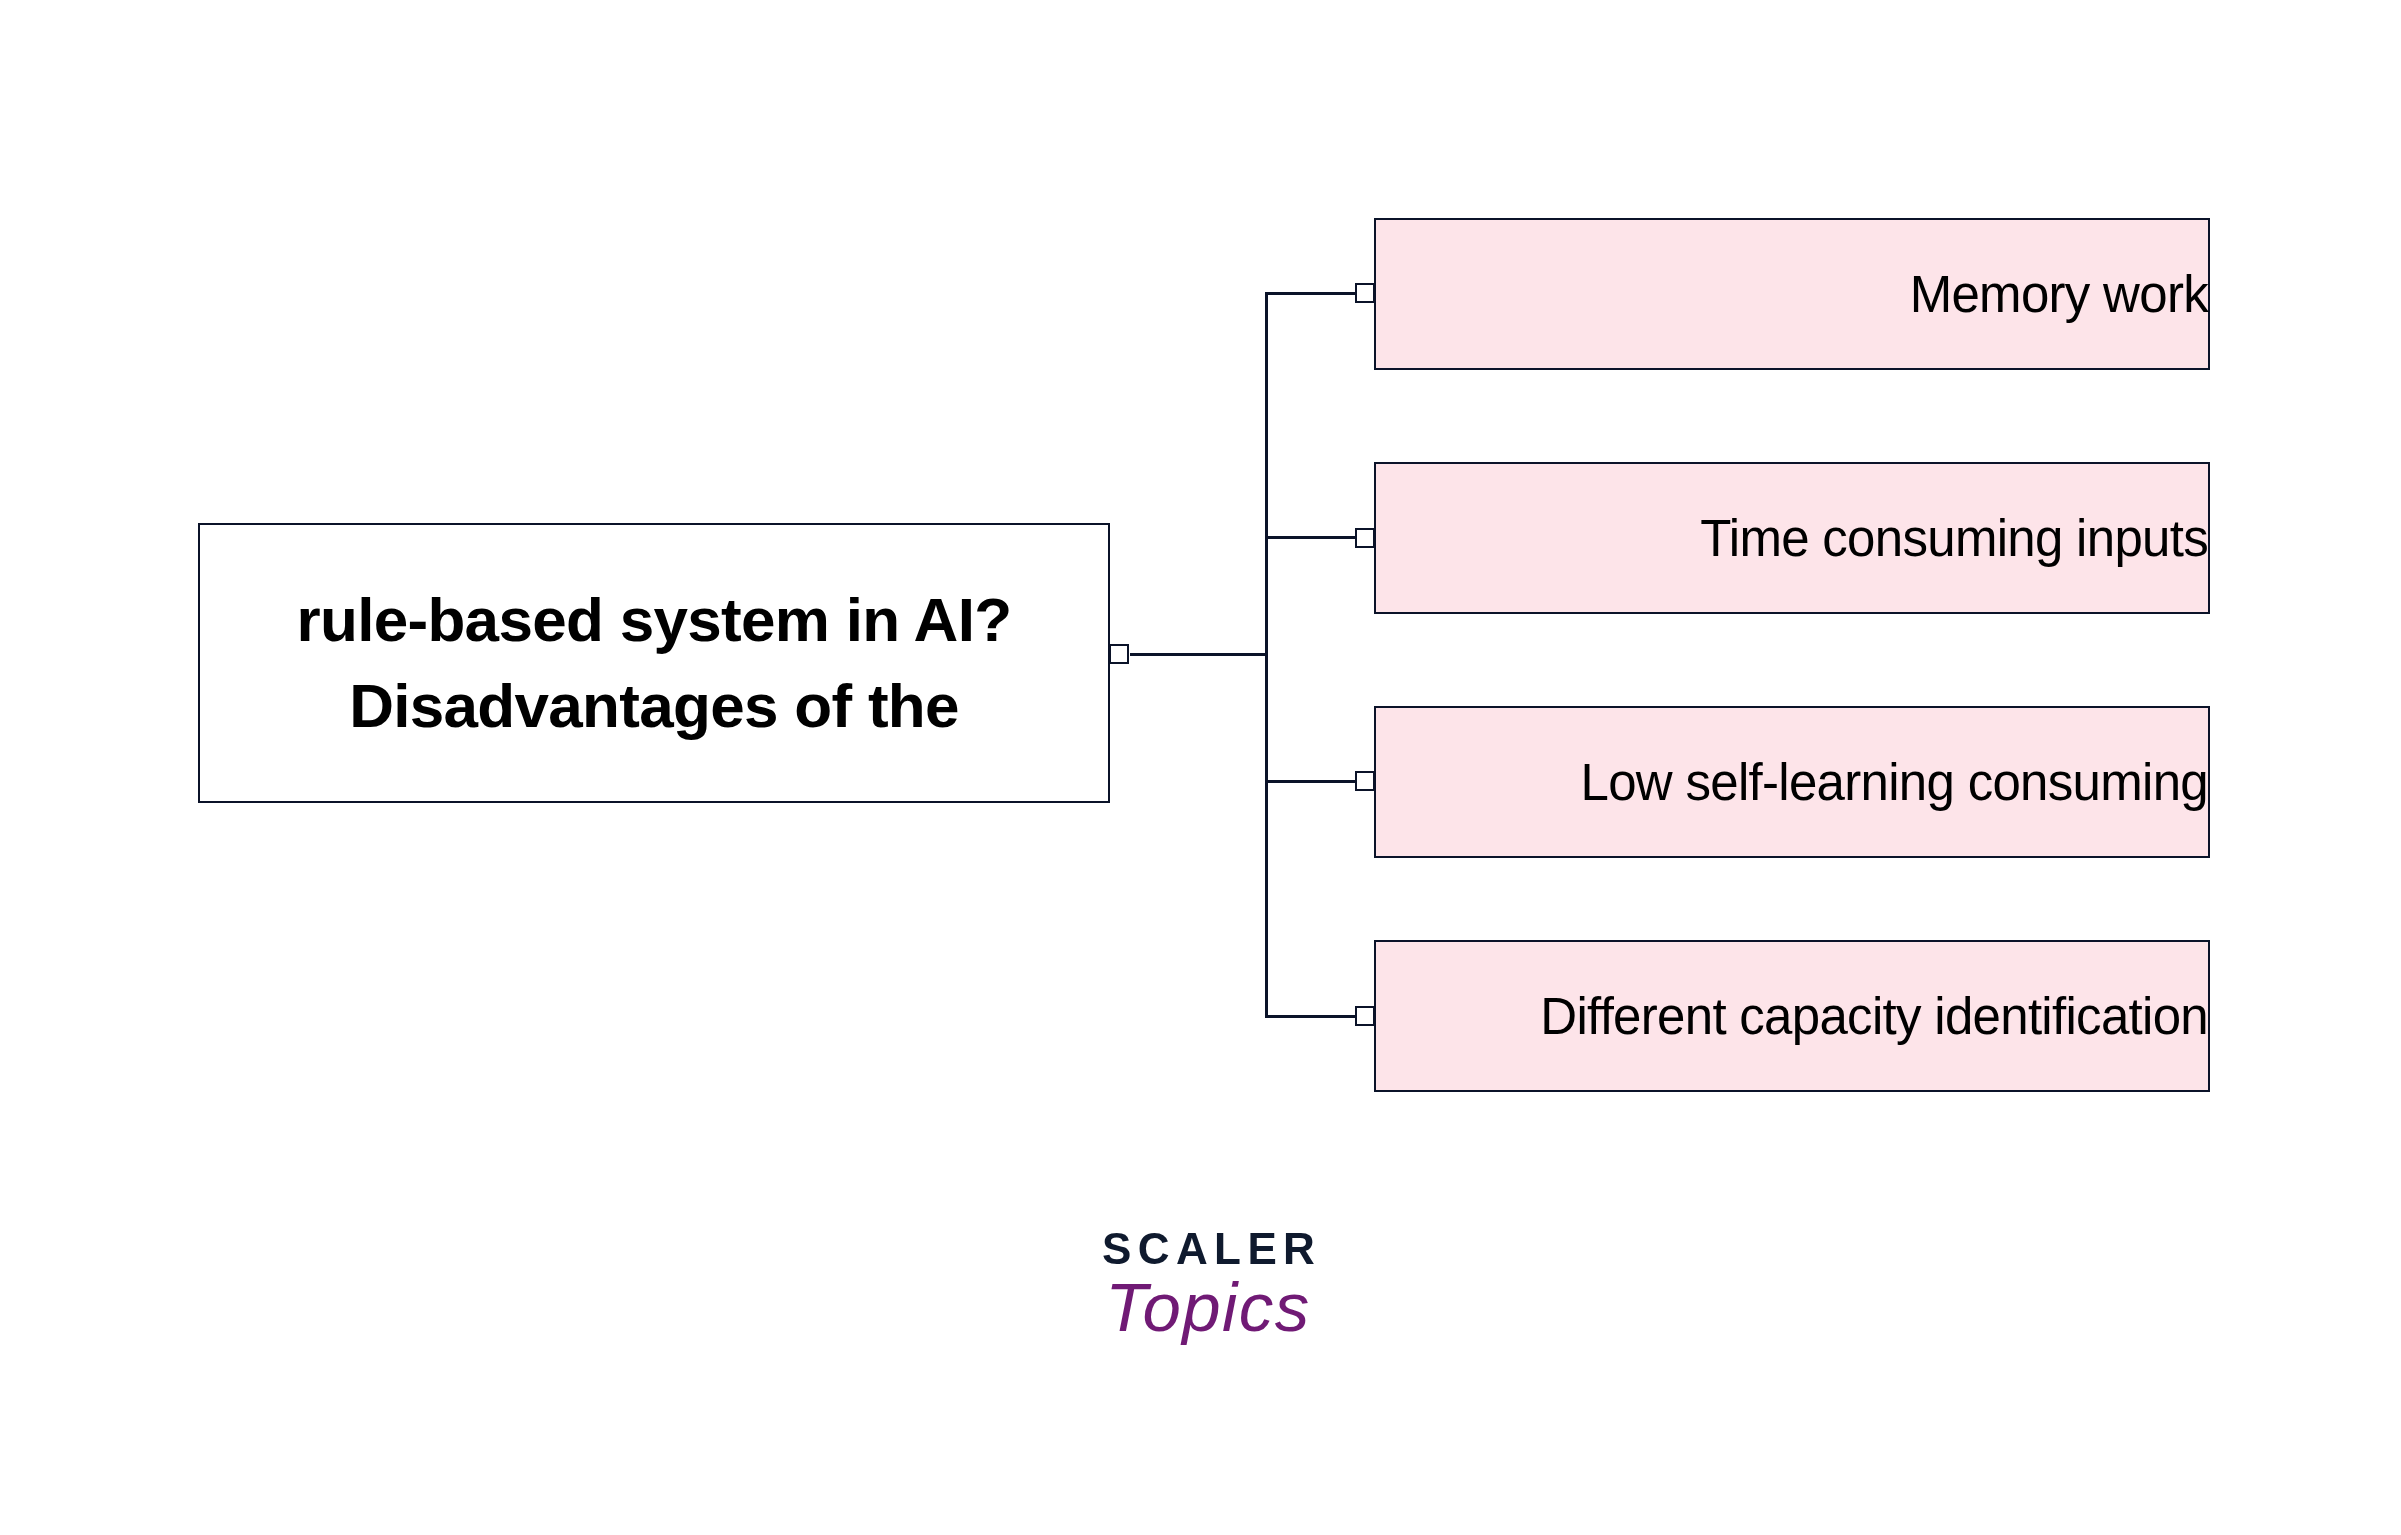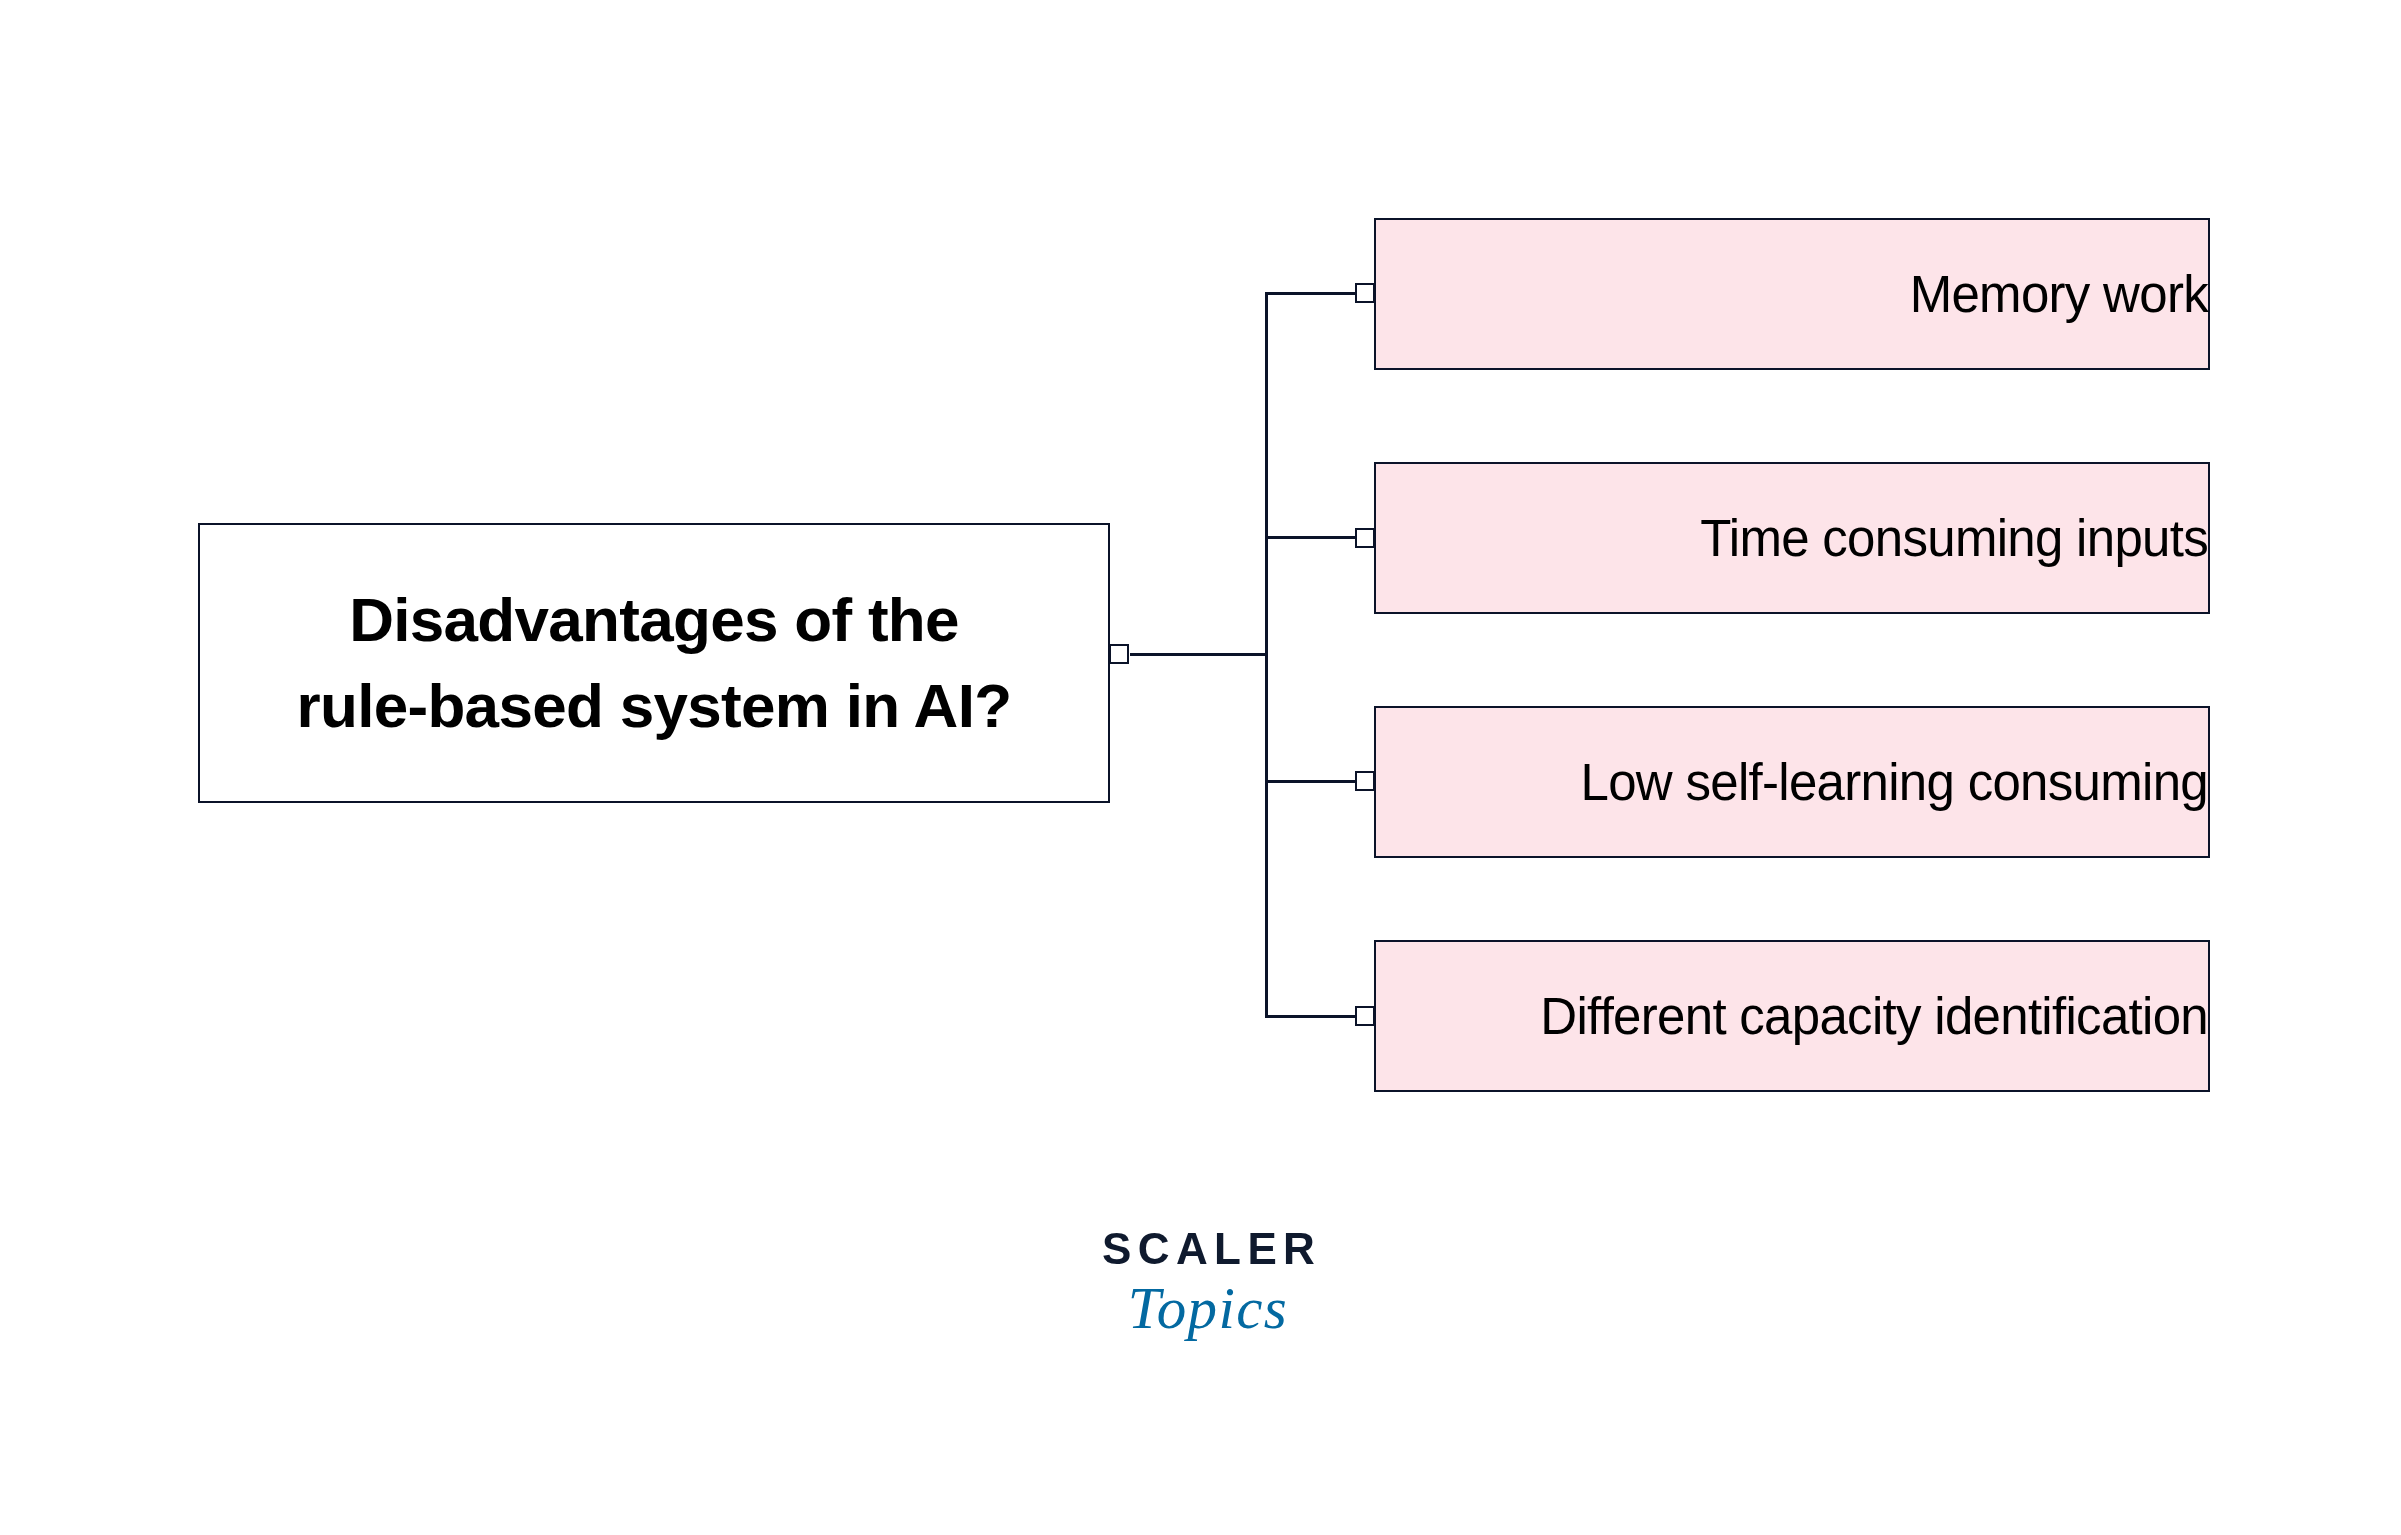--- a/index.html
+++ b/index.html
@@ -16,29 +16,29 @@
     position: absolute; left: 1374px; width: 832px; height: 148px;
     border: 2.8px solid #0b1329; background: #fde4e9;
     display: flex; align-items: center; justify-content: flex-end;
   }
   .item-label { font-size: 51px; letter-spacing: -0.7px; }
   .port {
     position: absolute; width: 15.5px; height: 15.5px; border: 2.8px solid #0b1329; background: #fff;
   }
   .logo { position: absolute; left: 1102px; top: 1224px; width: 212px; text-align: center; }
   .logo-top { font-weight: bold; font-size: 44px; letter-spacing: 6.4px; color: #0f1a2e; line-height: 49px; }
-  .logo-bottom { font-family: Liberation Serif, serif; font-style: italic; font-size: 59px; color: #0369a1; line-height: 78px; margin-top: -4.2px; letter-spacing: 1.4px; }
+  .logo-bottom { font-family: Liberation Sans, sans-serif; font-style: italic; font-size: 69px; color: #701a75; line-height: 78px; margin-top: -4.2px; letter-spacing: 1.4px; }
 </style>
 </head>
 <body>
 
 <div class="main-box">
   <div class="main-title">
+    <div>rule-based system in AI?</div>
     <div>Disadvantages of the</div>
-    <div>rule-based system in AI?</div>
   </div>
 </div>
 <div class="port" style="left:1109px; top:644px;"></div>
 
 <div class="stroke" style="left:1130px; top:653px; width:138px; height:2.8px;"></div>
 <div class="stroke" style="left:1265px; top:292px; width:2.8px; height:725px;"></div>
 
 <div class="stroke" style="left:1265px; top:292px; width:92px; height:2.8px;"></div>
 <div class="port" style="left:1355px; top:283px;"></div>
 

